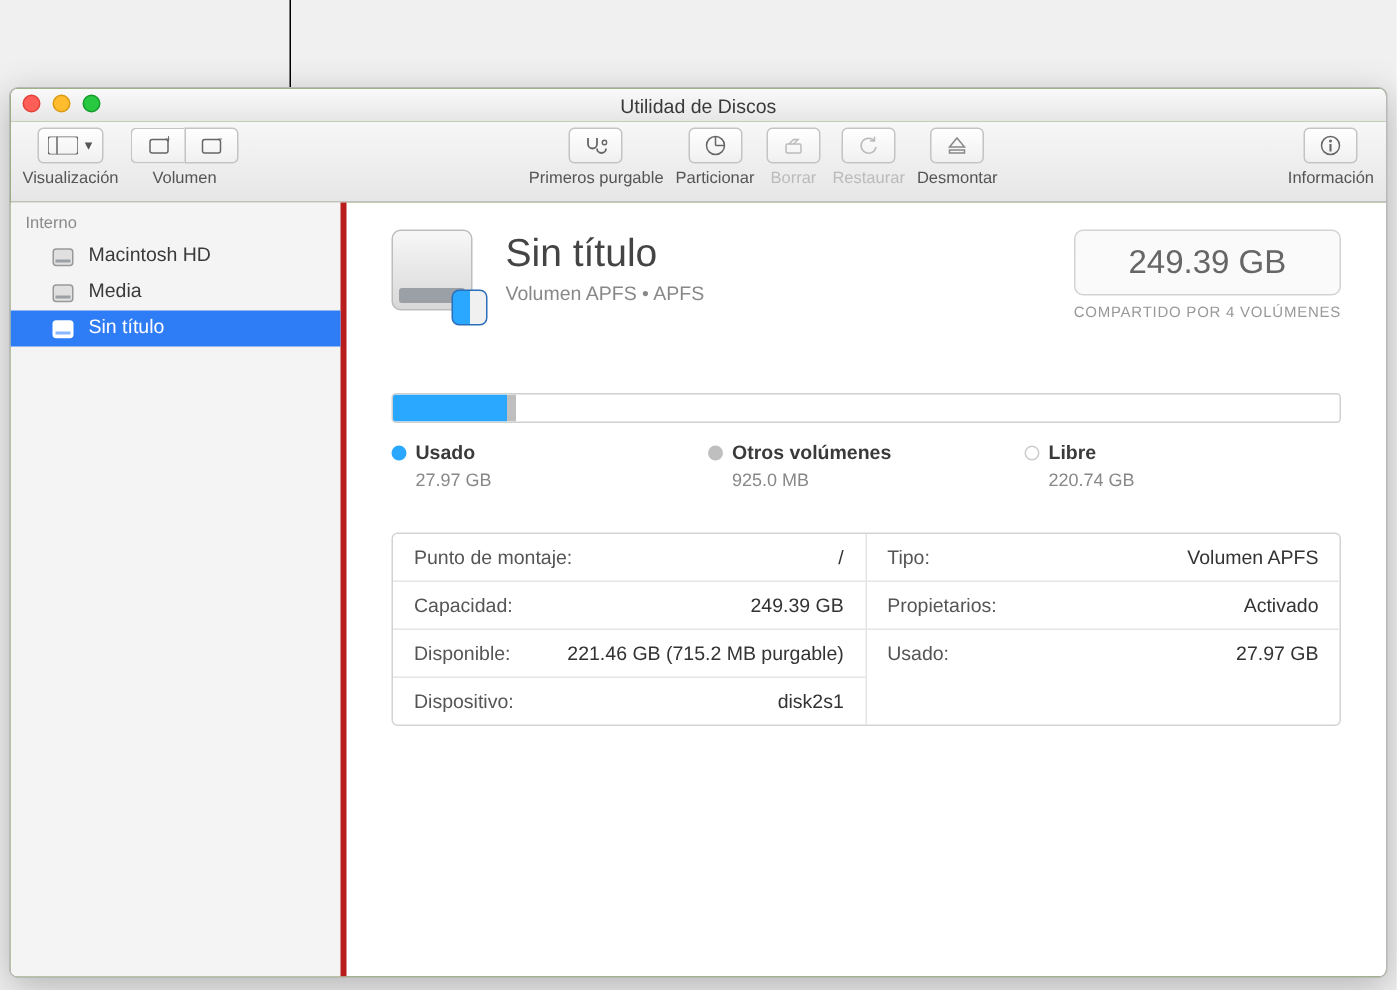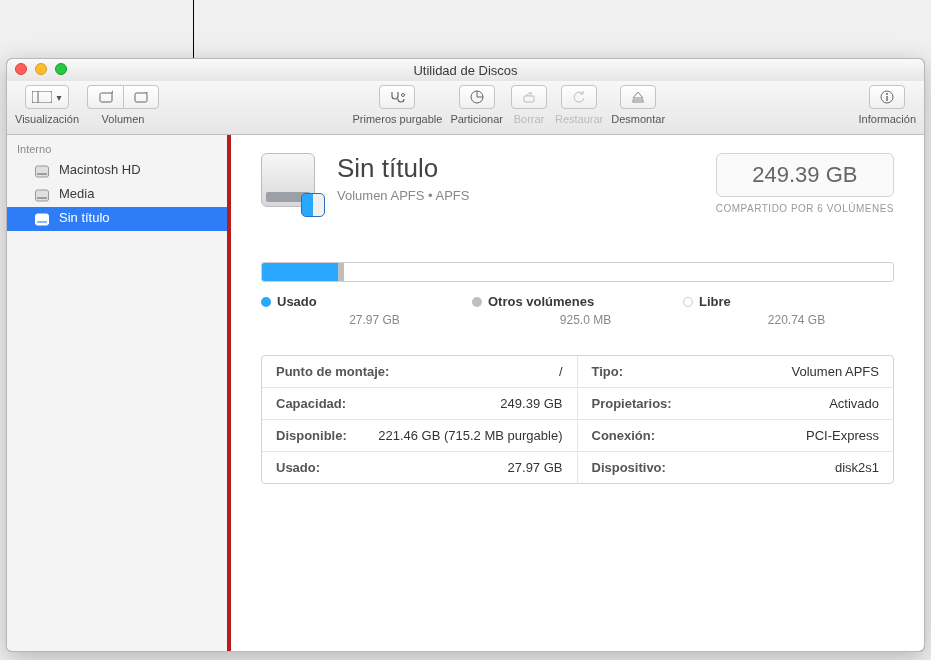--- a/index.html
+++ b/index.html
@@ -182,41 +182,41 @@
     border-radius:3px;
     background:#fff;
     position:relative;
     overflow:hidden;
   }
   .bar .used { position:absolute; left:0; top:0; bottom:0; width:12%; background:#2aa8ff; }
   .bar .other{ position:absolute; left:12%; top:0; bottom:0; width:1%; background:#bfbfbf; }
   .legend {
     display:flex; margin-top:12px; font-size:13px;
   }
-  .legend .col { flex:1;text-align:center; }
+  .legend .col { flex:1; }
   .legend .row1 { font-weight:600; display:flex; align-items:center; gap:6px;}
   .legend .sw { width:10px;height:10px;border-radius:50%; }
   .legend .row2 { color:#888; font-size:12px; margin-top:4px; padding-left:16px;}
 
   .info {
     margin-top:28px;
     border:1px solid #d3d3d3;
     border-radius:4px;
     display:grid;
     grid-template-columns: 1fr 1fr;
     font-size:13px;
   }
   .info .cell {
     display:flex; justify-content:space-between;
     padding:8px 14px;
     border-bottom:1px solid #e5e5e5;
   }
   .info .cell:nth-child(odd){ border-right:1px solid #e5e5e5;}
   .info .cell:nth-last-child(-n+2){ border-bottom:none;text-align:right;}
-  .info .k { color:#555;font-weight:bold;}
+  .info .k { color:#555;}
   .info .v { color:#333;}
 
   svg { display:block; }
 </style>
 </head>
 <body>
 
 <div class="callout"></div>
 <div class="bracket"></div>
 
@@ -367,21 +367,21 @@
         <div class="vol-icon">
           <div class="disk"></div>
           <div class="finder"></div>
         </div>
         <div class="hdr-text">
           <h1>Sin título</h1>
           <div class="sub">Volumen APFS • APFS</div>
         </div>
         <div class="size-box">
           <div class="size-badge">249.39 GB</div>
-          <div class="shared">COMPARTIDO POR 6 VOLÚMENES</div>
+          <div class="shared">COMPARTIDO POR 4 VOLÚMENES</div>
         </div>
       </div>
 
       <div class="usage">
         <div class="bar">
           <div class="used" id="bar-used" style="width: 12%;"></div>
           <div class="other" id="bar-other" style="left: 12%; width: 1%;"></div>
         </div>
         <div class="legend">
           <div class="col">
@@ -423,24 +423,20 @@
           </div>
           <div class="cell">
             <span class="k">Propietarios:</span>
             <span class="v">Activado</span>
           </div>
           <div class="cell">
             <span class="k">Disponible:</span>
             <span class="v">221.46 GB (715.2 MB purgable)</span>
           </div>
           <div class="cell">
-            <span class="k">Conexión:</span>
-            <span class="v">PCI-Express</span>
-          </div>
-          <div class="cell">
             <span class="k">Usado:</span>
             <span class="v">27.97 GB</span>
           </div>
           <div class="cell">
             <span class="k">Dispositivo:</span>
             <span class="v">disk2s1</span>
           </div>
         </div>
     </div>
   </div>

